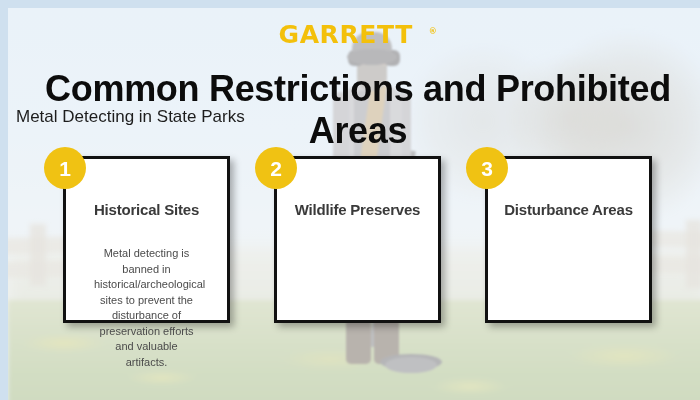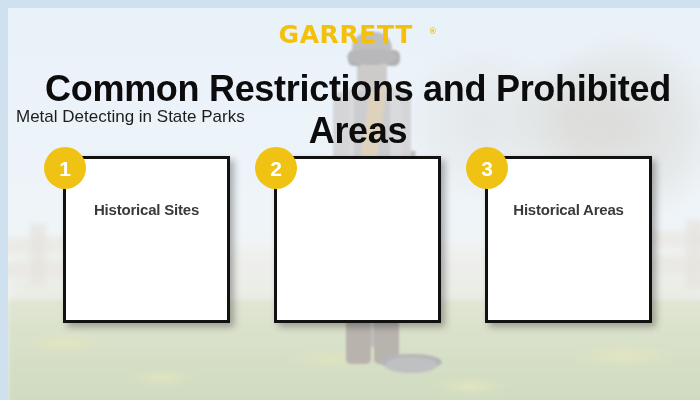--- a/index.html
+++ b/index.html
@@ -191,25 +191,27 @@
   </div>
 
   <h1 class="headline">Common Restrictions and Prohibited Areas</h1>
   <div class="subhead">Metal Detecting in State Parks</div>
 
   <div class="cards">
 
     <div class="card c1">
       <div class="badge">1</div>
       <div class="card-title">Historical Sites</div>
+      <div class="card-body">Metal detecting is banned in historical/archeological sites to prevent the disturbance of preservation efforts and valuable artifacts.</div>
     </div>
 
     <div class="card c2">
       <div class="badge">2</div>
+      <div class="card-title">Wildlife Preserves</div>
     </div>
 
     <div class="card c3">
       <div class="badge">3</div>
-      <div class="card-title">Historical Areas</div>
+      <div class="card-title">Disturbance Areas</div>
     </div>
 
   </div>
 </div>
 
 </body></html>

